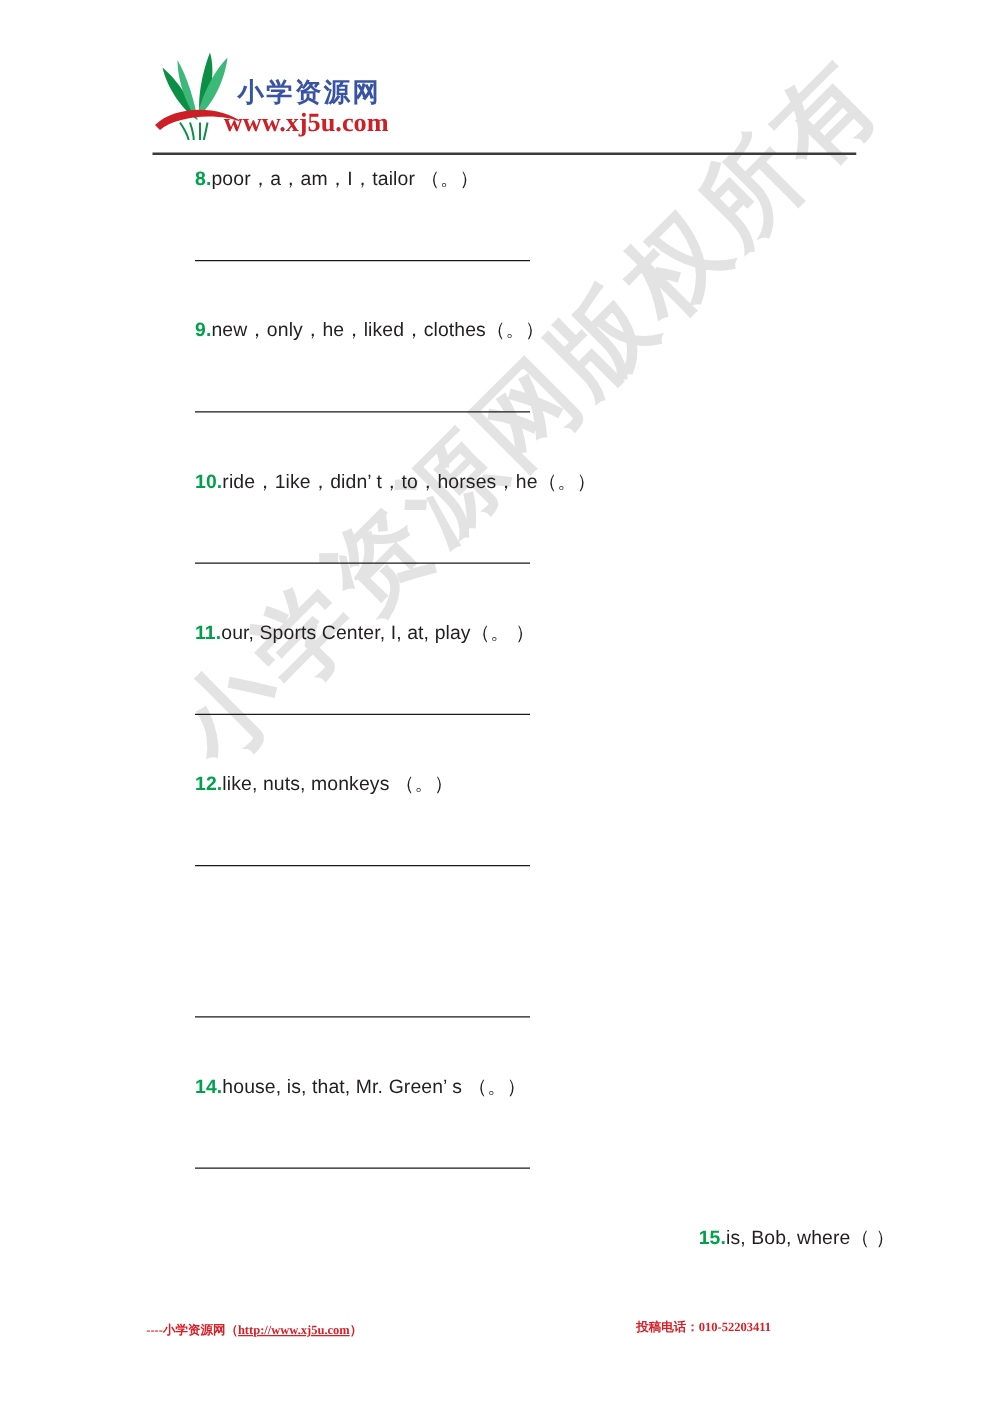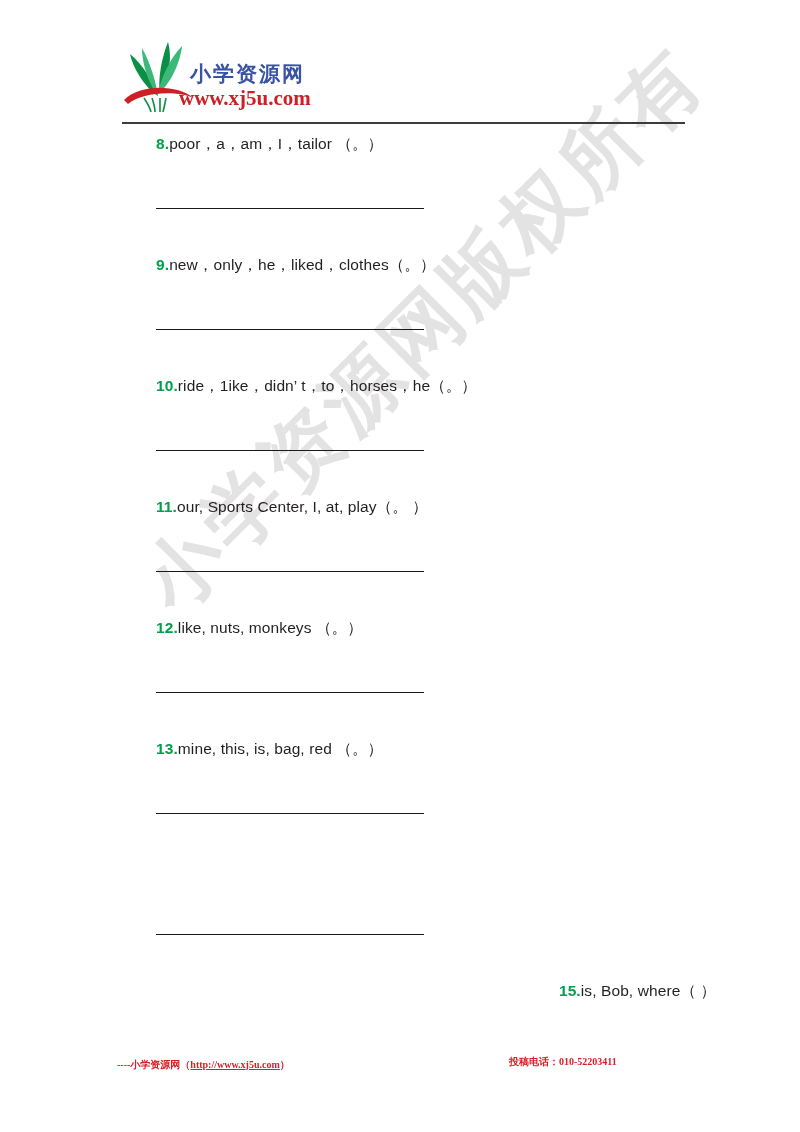--- a/index.html
+++ b/index.html
@@ -226,27 +226,27 @@
     </div>
 
     <div class="q-item">
       <div class="q-text">
         <span class="q-num">12.</span><span class="q-body">like, nuts, monkeys （。）</span>
       </div>
       <div class="answer-line"></div>
     </div>
 
     <div class="q-item">
-      <div class="q-text">
-        <span class="q-num">13.</span><span class="q-body">mine, this, is, bag, red （。）</span>
-      </div>
-      <div class="answer-line"></div>
-    </div>
-
-    <div class="q-item">
+      <div class="answer-line"></div>
+    </div>
+
+    <div class="q-item">
+      <div class="q-text">
+        <span class="q-num">14.</span><span class="q-body">house, is, that, Mr. Green’ s （。）</span>
+      </div>
       <div class="answer-line"></div>
     </div>
 
     <div class="q-item last">
       <div class="q-text">
         <span class="q-num">15.</span><span class="q-body">is, Bob, where（ ）</span>
       </div>
     </div>
 
   </div>

